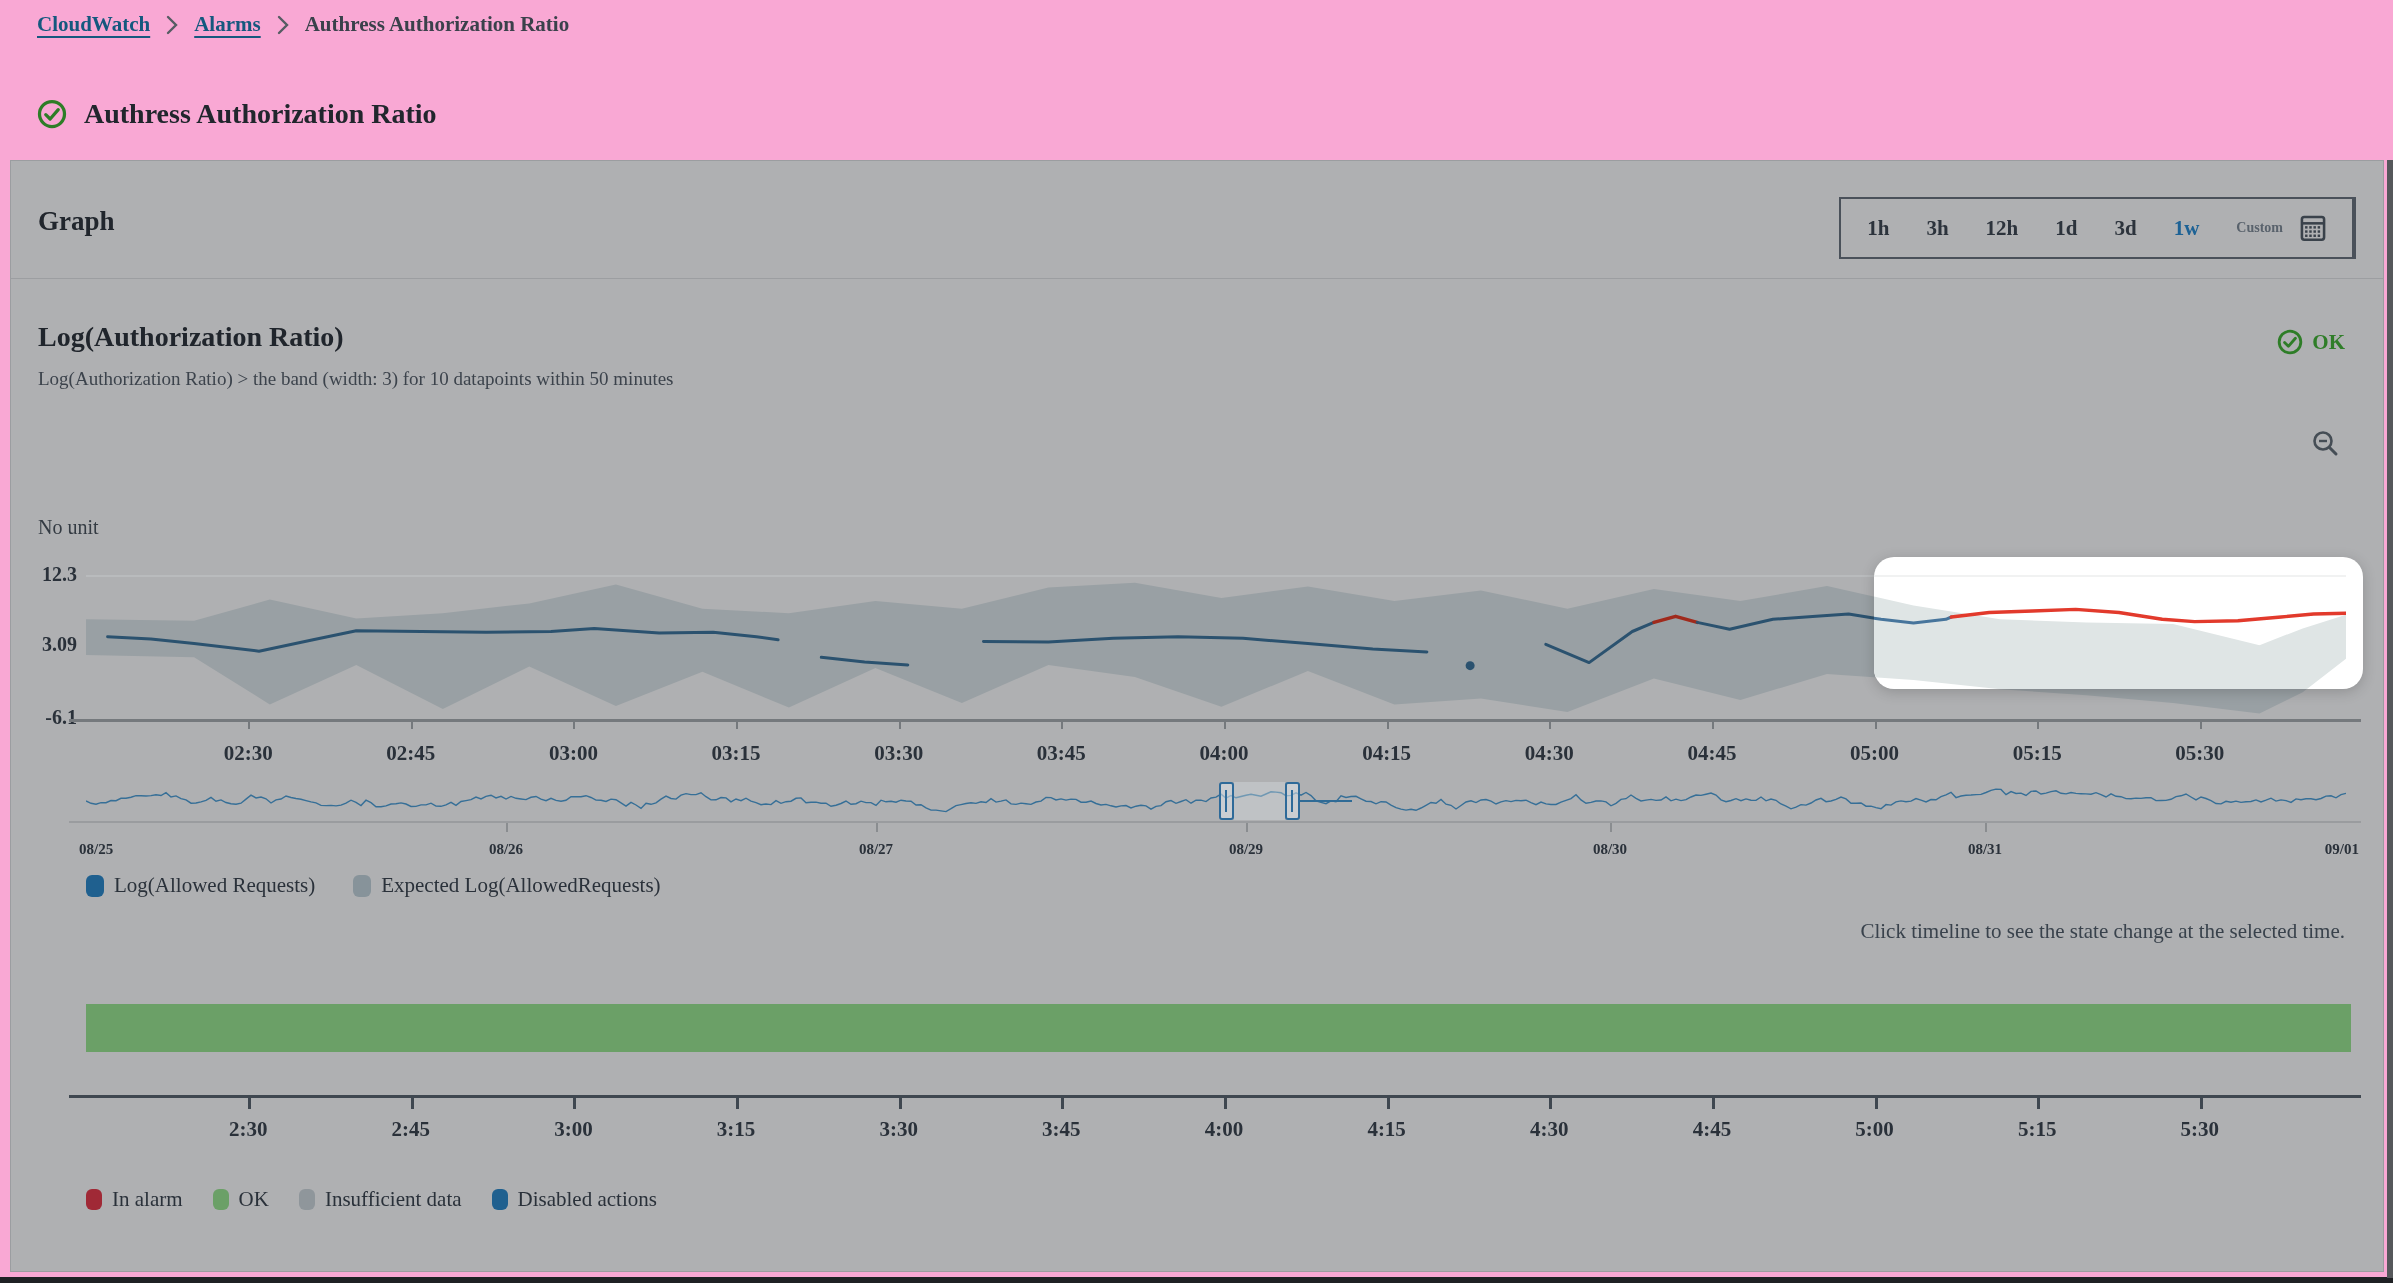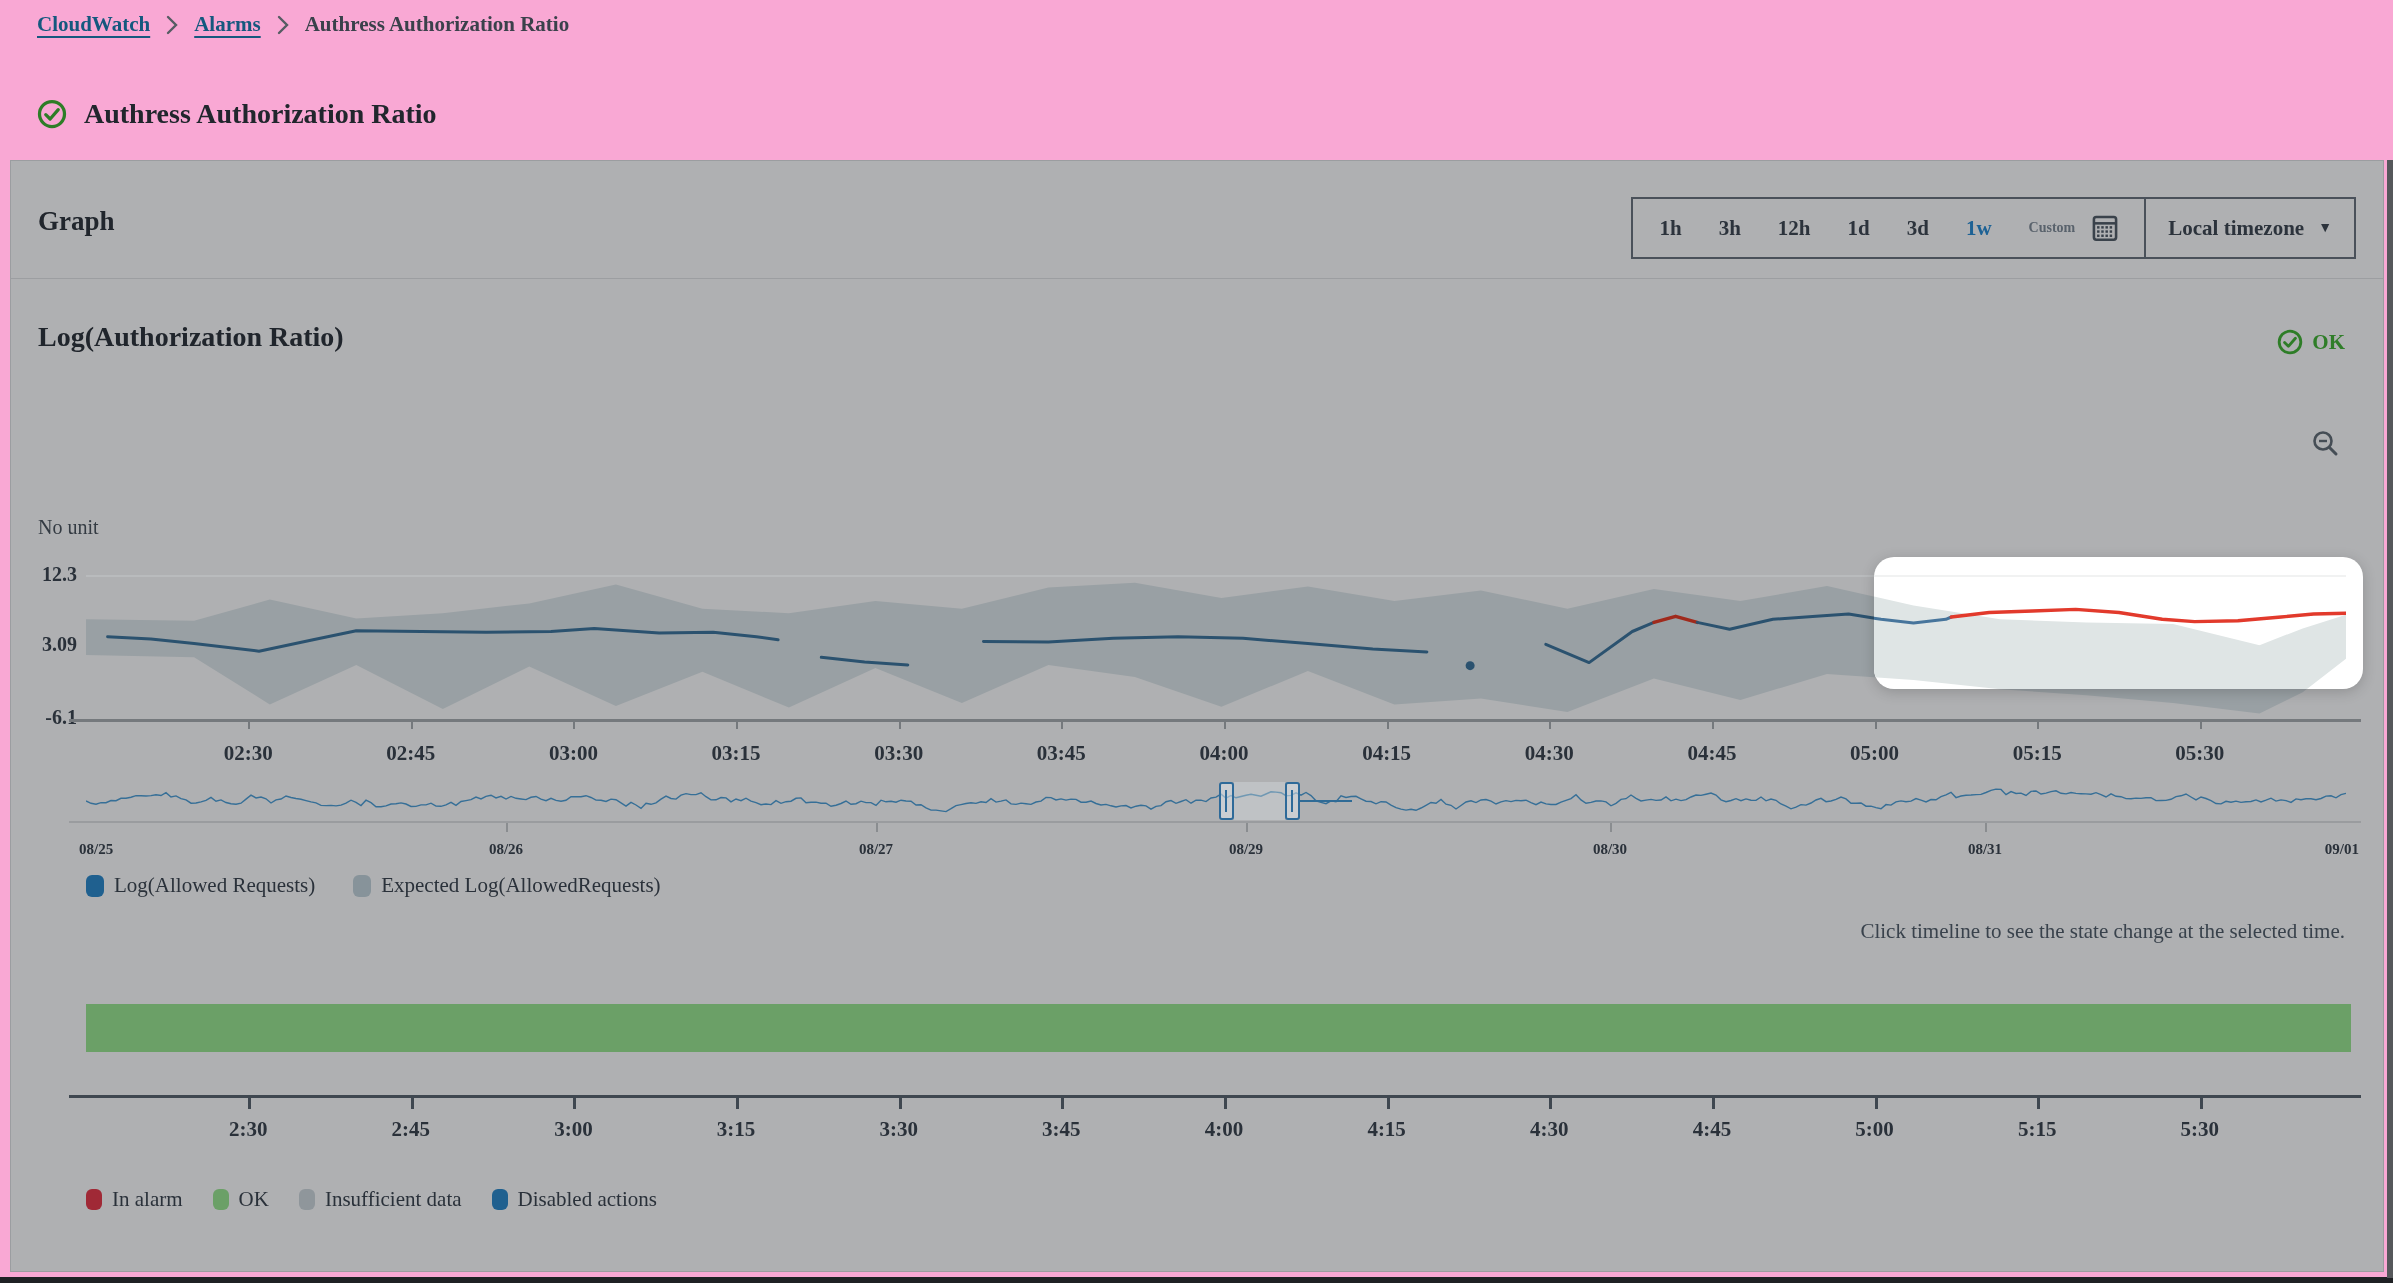--- a/index.html
+++ b/index.html
@@ -107,29 +107,26 @@
               <rect x="11.4" y="14" width="2.1" height="2.1" fill="#3a424b"></rect>
               <rect x="15" y="14" width="2.1" height="2.1" fill="#3a424b"></rect>
               <rect x="4.2" y="17.6" width="2.1" height="2.1" fill="#3a424b"></rect>
               <rect x="7.800000000000001" y="17.6" width="2.1" height="2.1" fill="#3a424b"></rect>
               <rect x="11.4" y="17.6" width="2.1" height="2.1" fill="#3a424b"></rect>
               <rect x="15" y="17.6" width="2.1" height="2.1" fill="#3a424b"></rect>
             </svg>
           </span>
         </div>
       <div id="tz-divider"></div>
-      <div id="tz-btn">
-        <span>Local timezone</span>
-        <span id="tz-caret">▼</span>
-      </div>
     </div>
 
     <div id="header-divider" class="abs"></div>
 
     <div id="chart-title" class="abs">Log(Authorization Ratio)</div>
+    <div id="chart-subtitle" class="abs">Log(Authorization Ratio) &gt; the band (width: 3) for 10 datapoints within 50 minutes</div>
 
     <div id="ok-badge" class="abs">
       <svg width="26" height="26" viewBox="0 0 24 24">
         <circle cx="12" cy="12" r="10" fill="none" stroke="#2e7d27" stroke-width="2.6"></circle>
         <path d="M7 12.5 L10.5 16 L17 8.5" fill="none" stroke="#2e7d27" stroke-width="2.6" stroke-linecap="round" stroke-linejoin="round"></path>
       </svg>
       <span>OK</span>
     </div>
 
     <div id="zoomout" class="abs">

